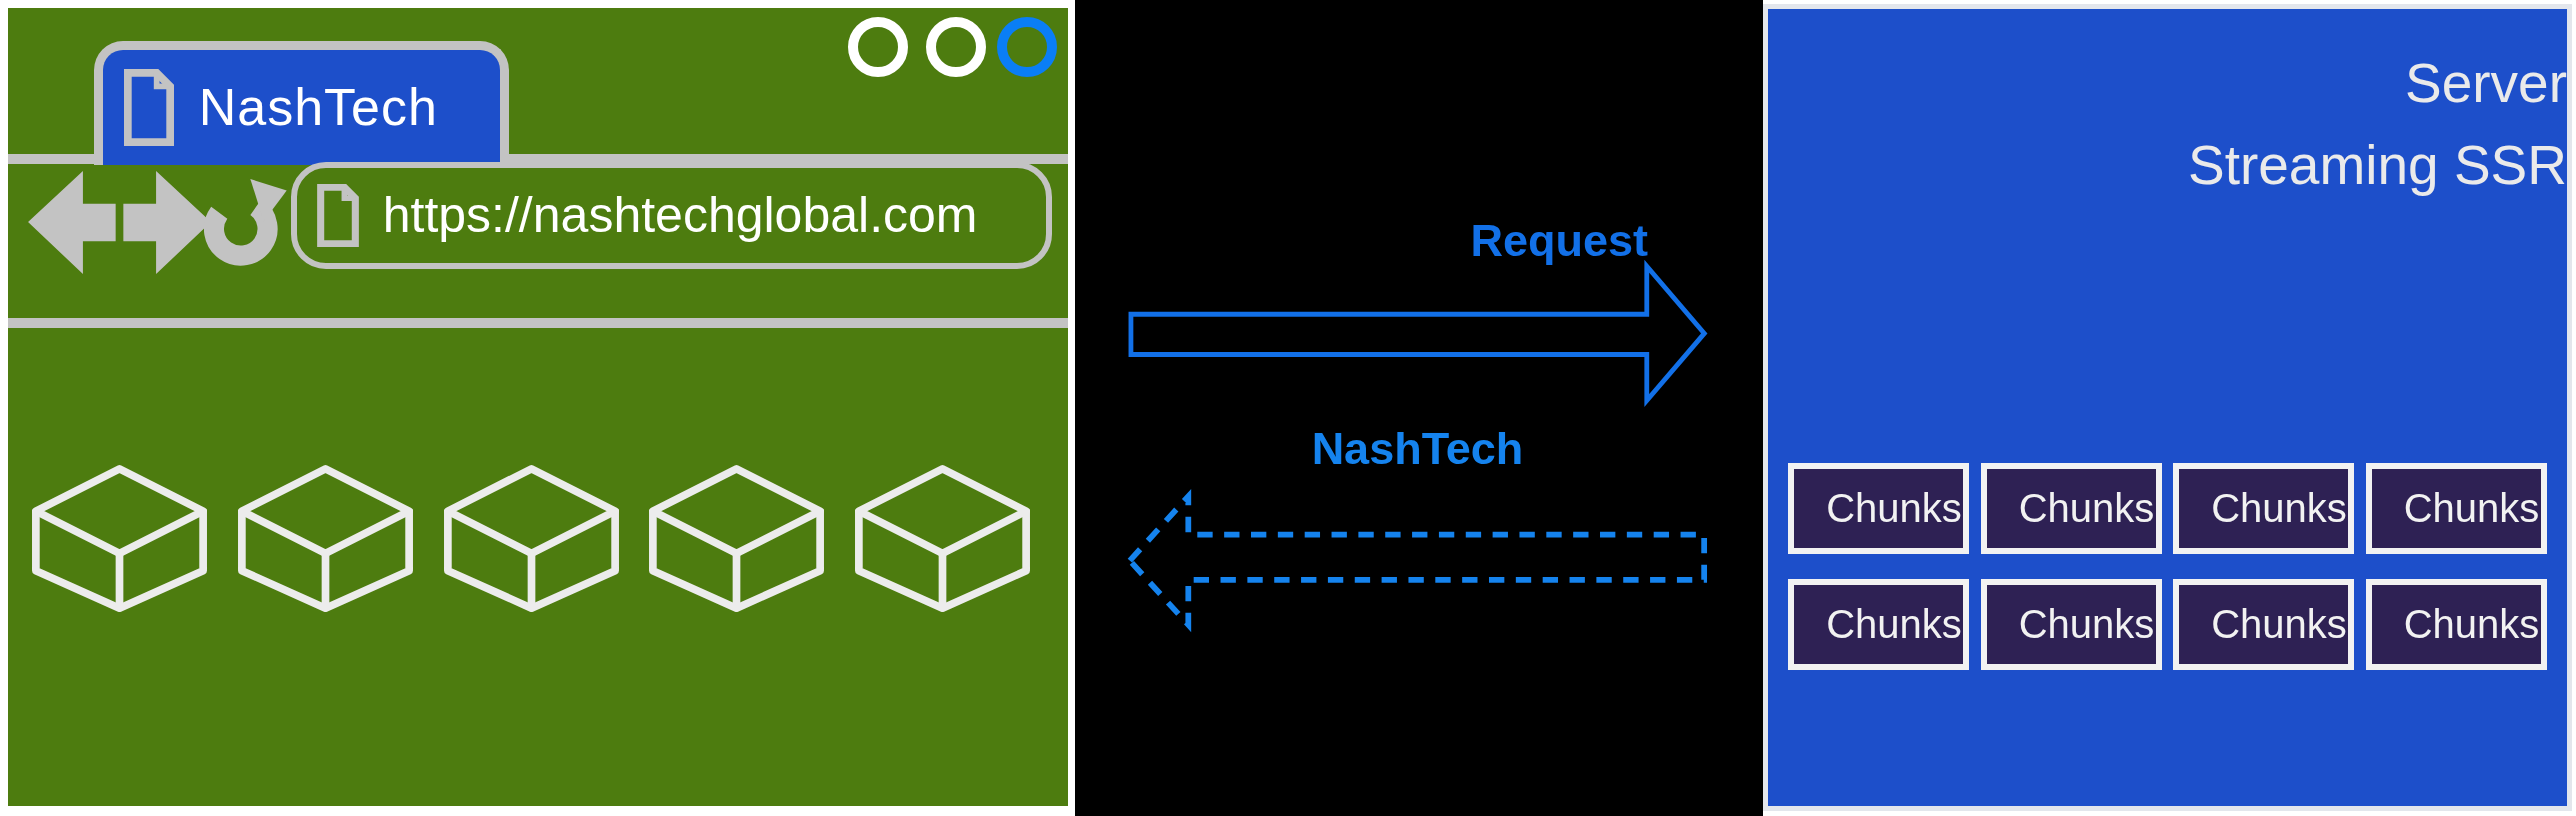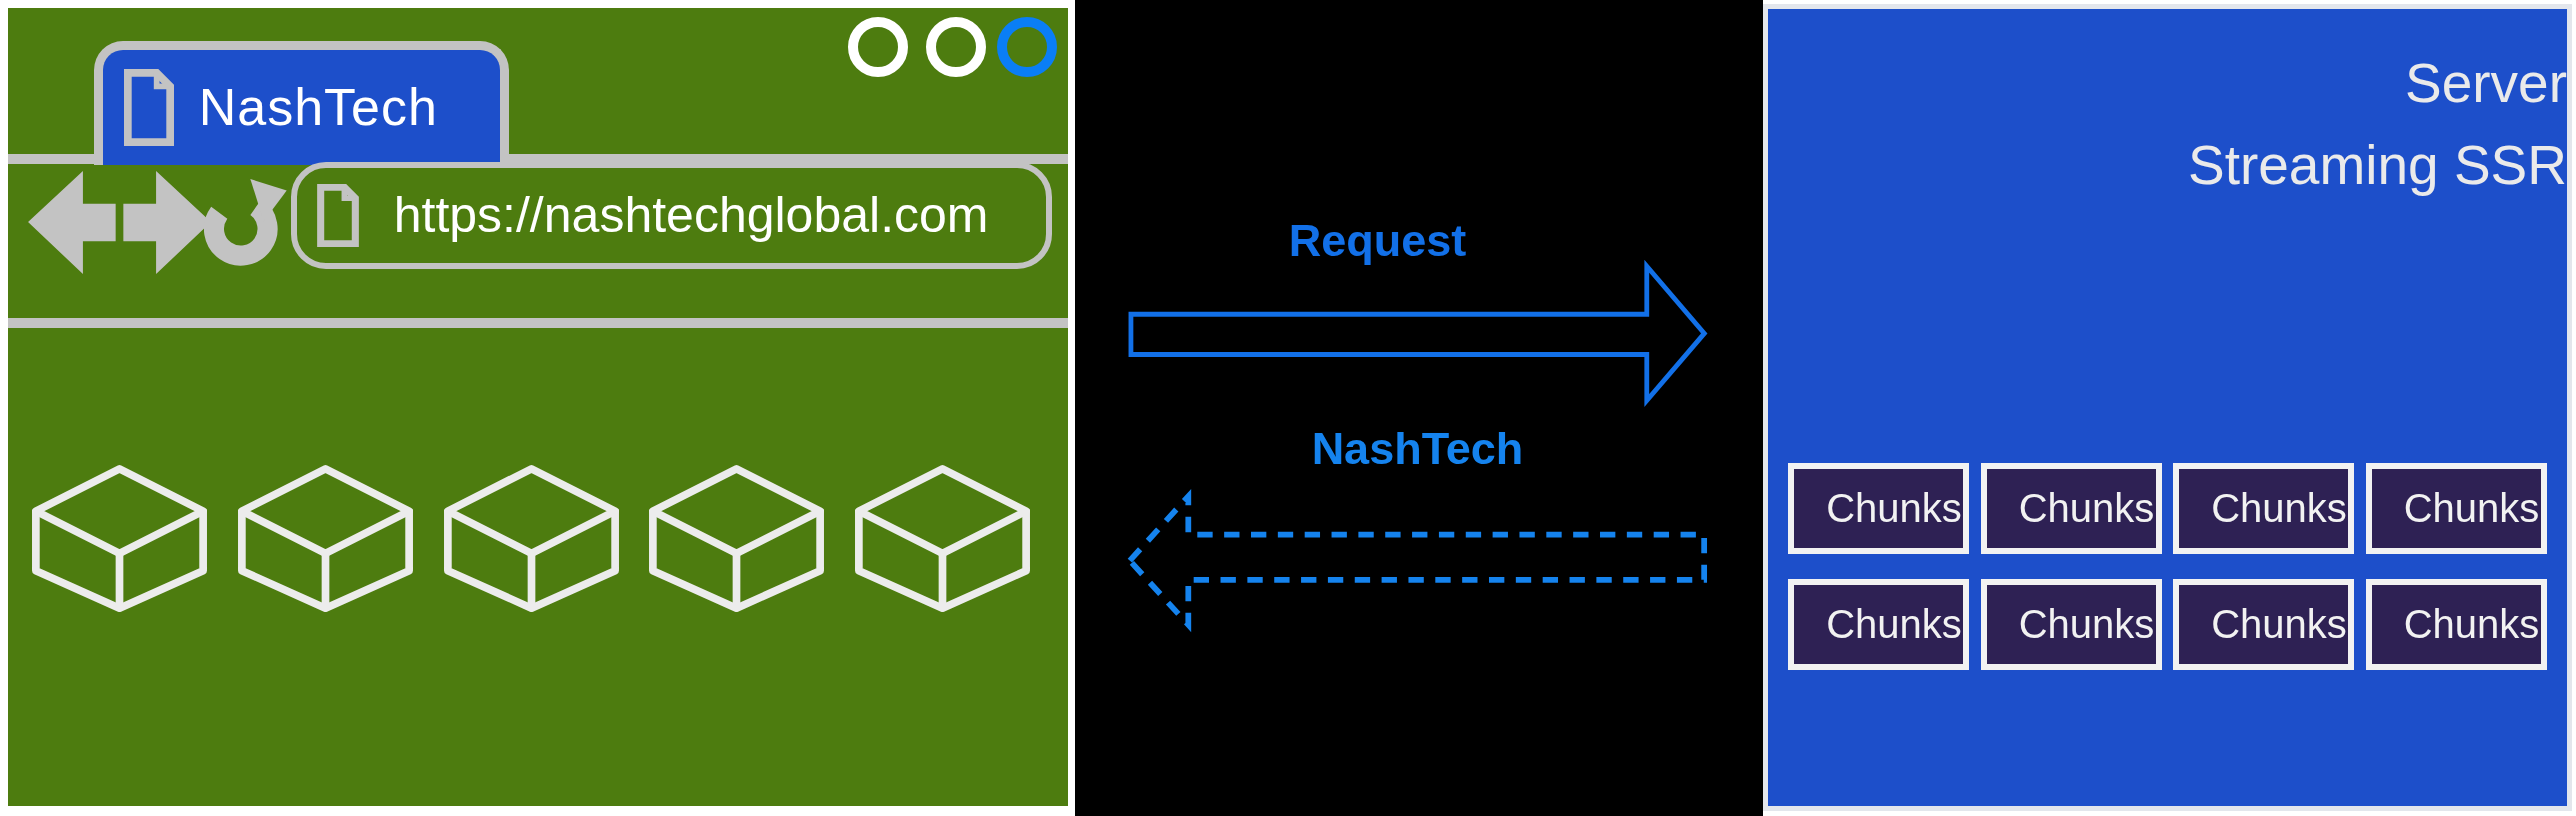--- a/index.html
+++ b/index.html
@@ -14,28 +14,28 @@
        box-sizing:border-box;display:flex;align-items:center;padding-left:21px;}
   .tab-title{color:#ffffff;font-size:52px;margin-left:25px;letter-spacing:1px;}
   .wctrl{position:absolute;top:9.6px;width:60px;height:60px;border-radius:50%;
          border:10.6px solid #ffffff;box-sizing:border-box;}
   .wctrl.c1{left:840px;}
   .wctrl.c2{left:918px;}
   .wctrl.c3{left:989px;border-color:#0a7ef5;}
   .navsvg{position:absolute;}
   .urlbar{position:absolute;left:283px;top:154px;width:761px;height:107px;box-sizing:border-box;
           border:6.7px solid #c3c3c3;border-radius:35px;display:flex;align-items:center;}
-  .url-text{color:#ffffff;font-size:50px;margin-left:34px;white-space:nowrap;}
+  .url-text{color:#ffffff;font-size:50px;margin-left:23px;white-space:nowrap;}
   .divider{position:absolute;left:0;top:310px;width:100%;height:10.6px;background:#c3c3c3;}
   .cube{position:absolute;top:456px;}
 
   
   .flow{position:absolute;left:1075px;top:0;width:688px;height:816px;background:#000000;}
   .flow-label{position:absolute;font-size:45px;font-weight:bold;text-align:center;white-space:nowrap;}
-  .req-label{left:44px;width:517px;top:215px;color:#1270e8;}
+  .req-label{left:56px;width:517px;top:215px;color:#1270e8;text-align:right;}
   .stream-label{left:84px;width:517px;top:423px;color:#1583ee;}
   .flow-arrow{position:absolute;}
 
   
   .server{position:absolute;left:1763px;top:3.8px;width:809px;height:807px;box-sizing:border-box;
           background:#1d4fca;border:5.8px solid #e3e6ec;}
   .server-title{position:absolute;left:0;top:33px;width:100%;text-align:right;color:#eaeaea;
                 font-size:55px;line-height:1.5;}
   .chunks-grid{position:absolute;left:20px;top:454px;display:grid;
                grid-template-columns:repeat(4,181px);grid-auto-rows:91px;column-gap:11.5px;row-gap:25px;}

